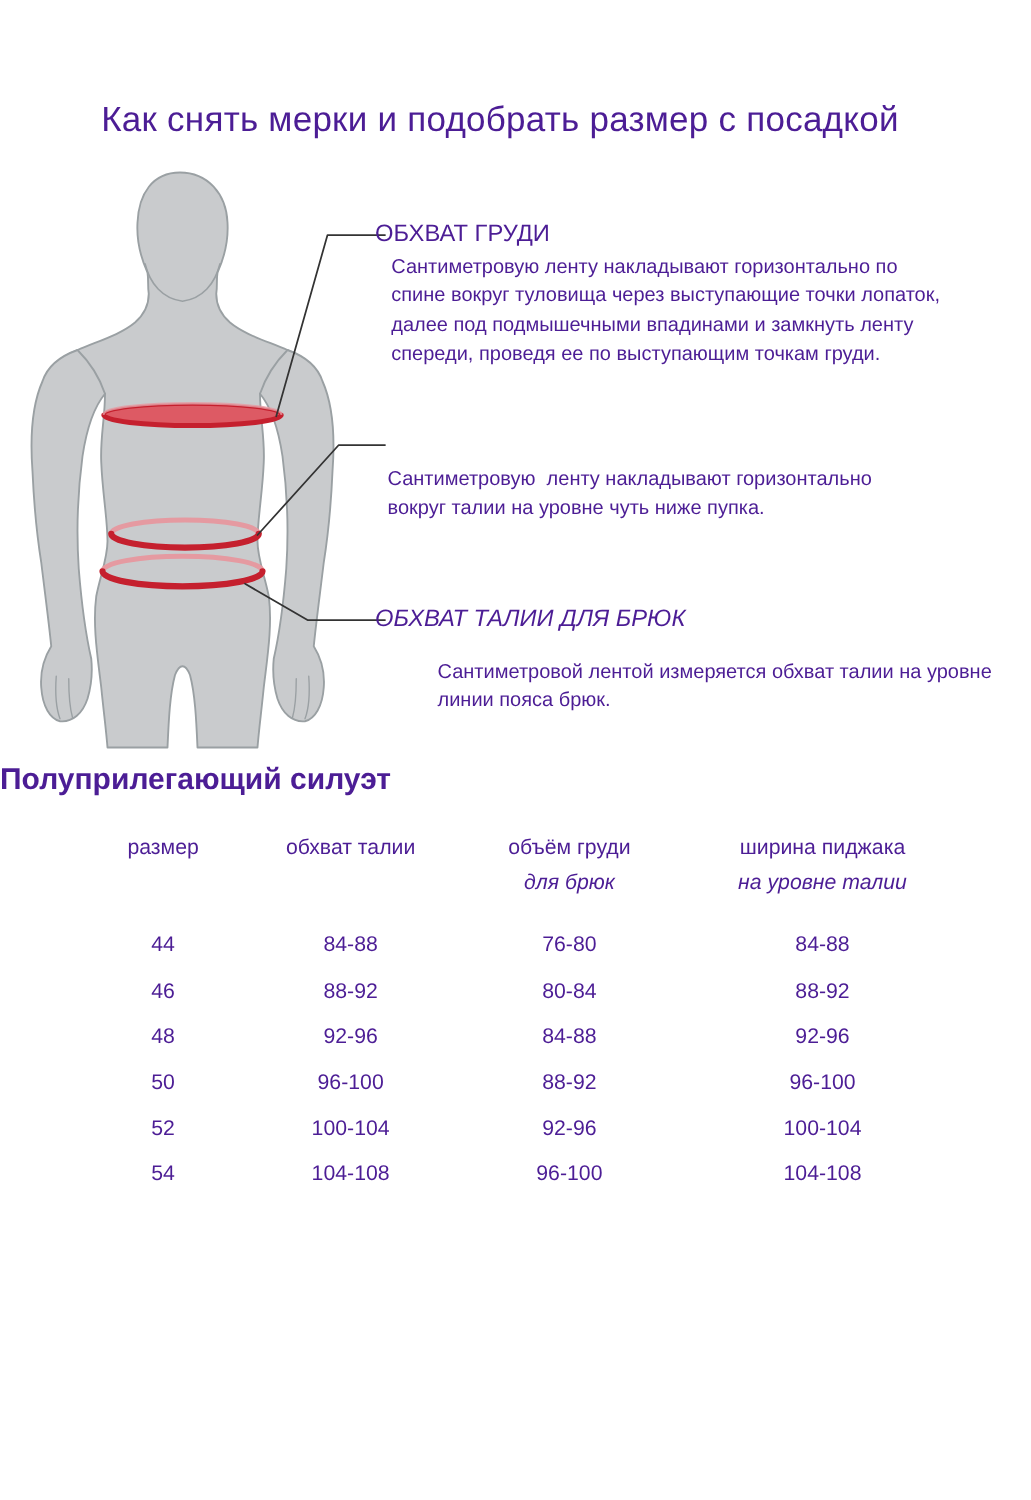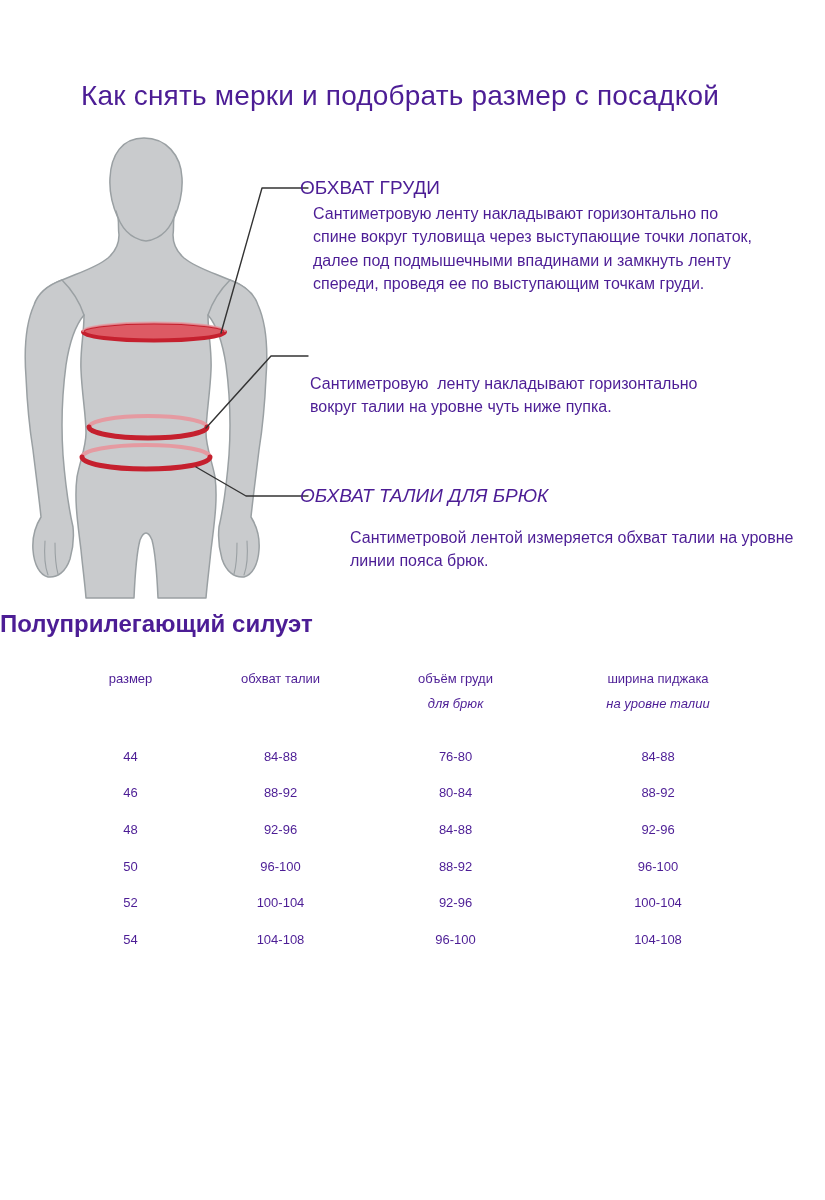--- a/index.html
+++ b/index.html
@@ -31,21 +31,21 @@
     position:absolute;top:610px;left:0;width:825px;text-align:left;
     font-size:24px;font-weight:700;white-space:nowrap;
   }
   .size-table{position:absolute;left:58px;top:663px;width:705px;}
   .trow{display:grid;grid-template-columns:145px 155px 195px 210px;}
   .trow.head1{height:30px;}
   .trow.head2{height:45px;font-style:italic;}
   .trow.data{height:36.6px;}
   .cell{
     display:flex;align-items:center;justify-content:center;
-    font-size:13px;font-weight:400;
+    font-size:17px;font-weight:400;
   }
   .trow.head2 .cell{align-items:flex-start;padding-top:3px;}
 </style>
 </head>
 <body>
 
 <div id="page">
 
   <div class="page-title">Как снять мерки и подобрать размер с посадкой</div>
 

